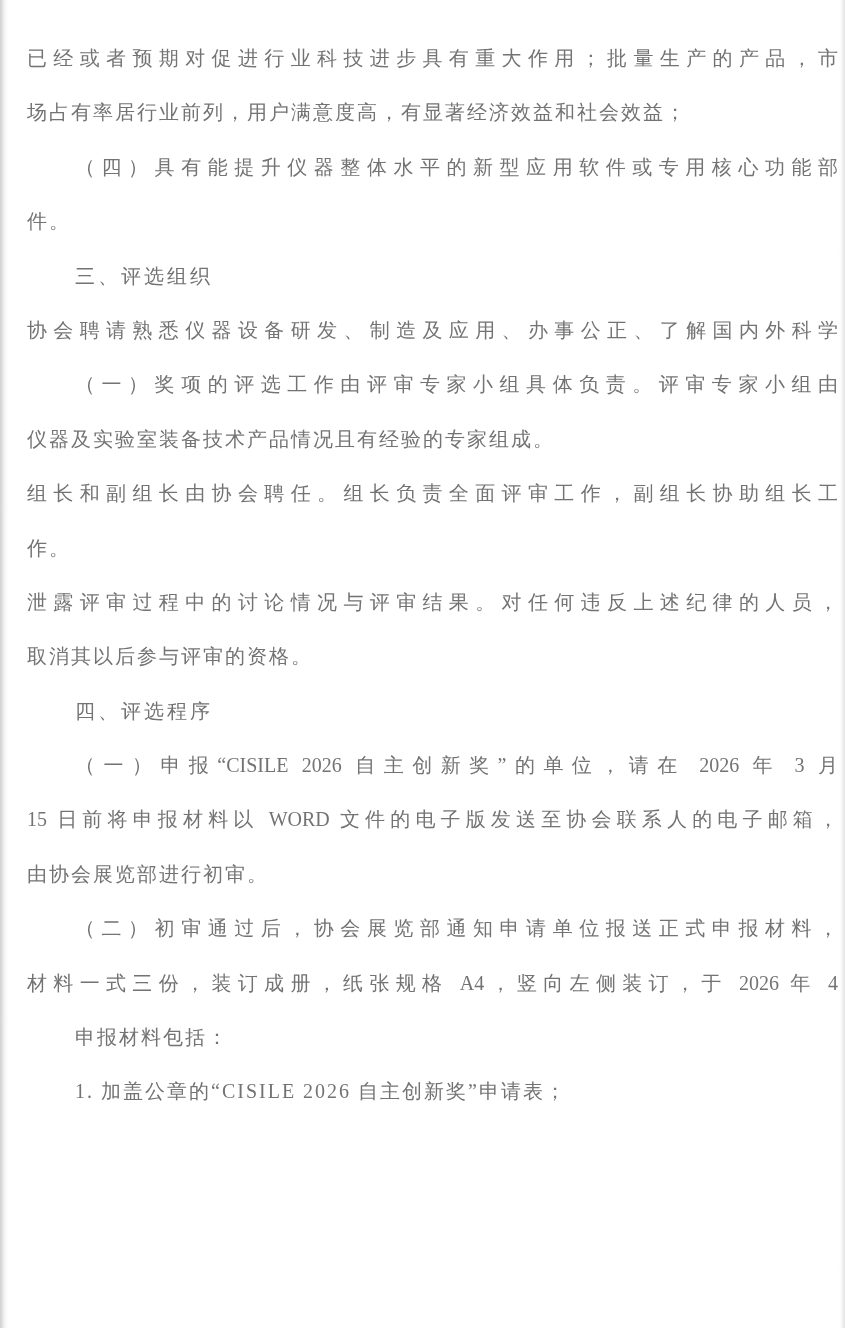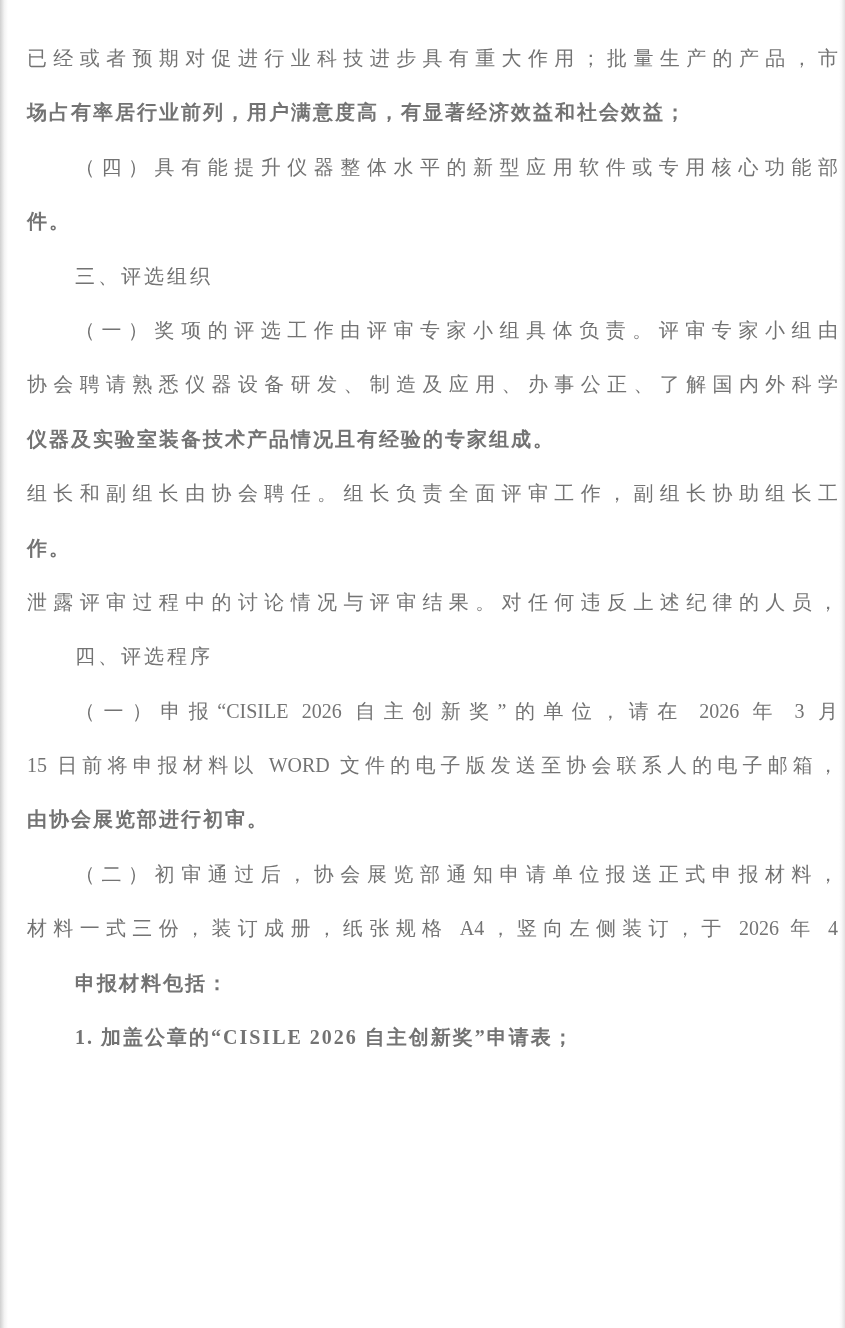--- a/index.html
+++ b/index.html
@@ -24,21 +24,20 @@
   }
   .line {
     font-size: 20px;
     line-height: 54.4px;
     height: 54.4px;
     text-align: left;
     color: #737373;
   }
   .line.short {
     letter-spacing: 2px;
-    font-weight: bold;
   }
   .line.just {
     text-align: justify;
     text-align-last: justify;
     text-justify: inter-character;
   }
   .line.indent {
     text-indent: 48px;
   }
   .line.bold {
@@ -65,26 +64,27 @@
 </head>
 <body>
 
 <div class="page">
   <div class="doc-body" id="doc-body">
       <div class="line just">已经或者预期对促进行业科技进步具有重大作用；批量生产的产品，市</div>
       <div class="line short">场占有率居行业前列，用户满意度高，有显著经济效益和社会效益；</div>
       <div class="line indent just">（四）具有能提升仪器整体水平的新型应用软件或专用核心功能部</div>
       <div class="line short">件。</div>
       <div class="line indent bold short">三、评选组织</div>
+      <div class="line just">协会聘请熟悉仪器设备研发、制造及应用、办事公正、了解国内外科学</div>
       <div class="line indent just">（一）奖项的评选工作由评审专家小组具体负责。评审专家小组由</div>
-      <div class="line just">协会聘请熟悉仪器设备研发、制造及应用、办事公正、了解国内外科学</div>
       <div class="line short">仪器及实验室装备技术产品情况且有经验的专家组成。</div>
       <div class="line just">组长和副组长由协会聘任。组长负责全面评审工作，副组长协助组长工</div>
       <div class="line short">作。</div>
       <div class="line just">泄露评审过程中的讨论情况与评审结果。对任何违反上述纪律的人员，</div>
+      <div class="line short">取消其以后参与评审的资格。</div>
       <div class="line indent bold short">四、评选程序</div>
       <div class="line indent just">（一）申报“CISILE 2026 自主创新奖”的单位，请在 2026 年 3 月</div>
       <div class="line just">15 日前将申报材料以 WORD 文件的电子版发送至协会联系人的电子邮箱，</div>
       <div class="line short">由协会展览部进行初审。</div>
       <div class="line indent just">（二）初审通过后，协会展览部通知申请单位报送正式申报材料，</div>
       <div class="line just">材料一式三份，装订成册，纸张规格 A4，竖向左侧装订，于 2026 年 4</div>
       <div class="line indent short">申报材料包括：</div>
       <div class="line indent short">1. 加盖公章的“CISILE 2026 自主创新奖”申请表；</div>
     </div>
   <div class="edge edge-left"></div>

